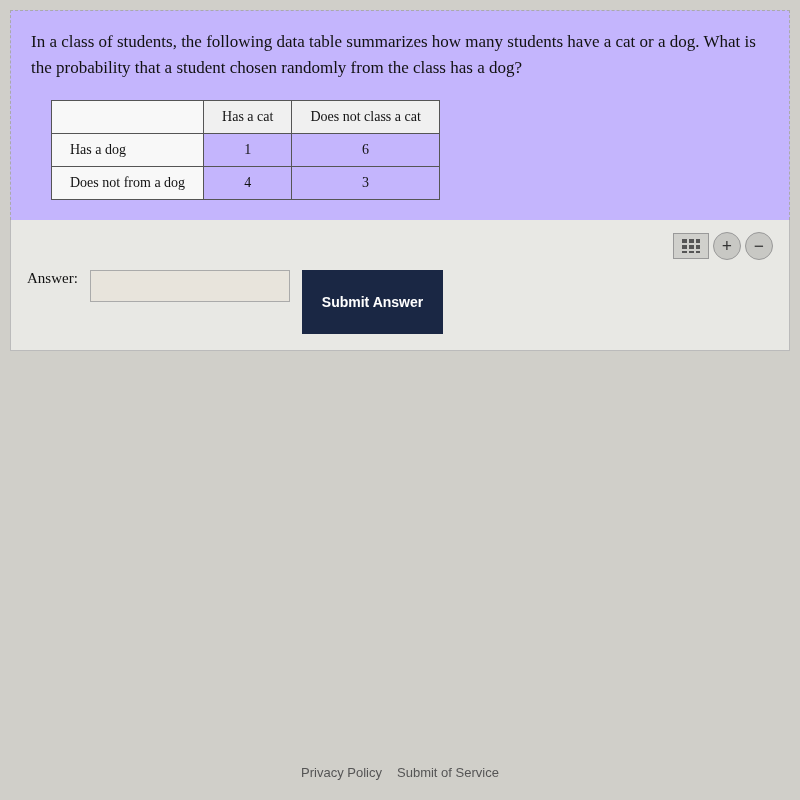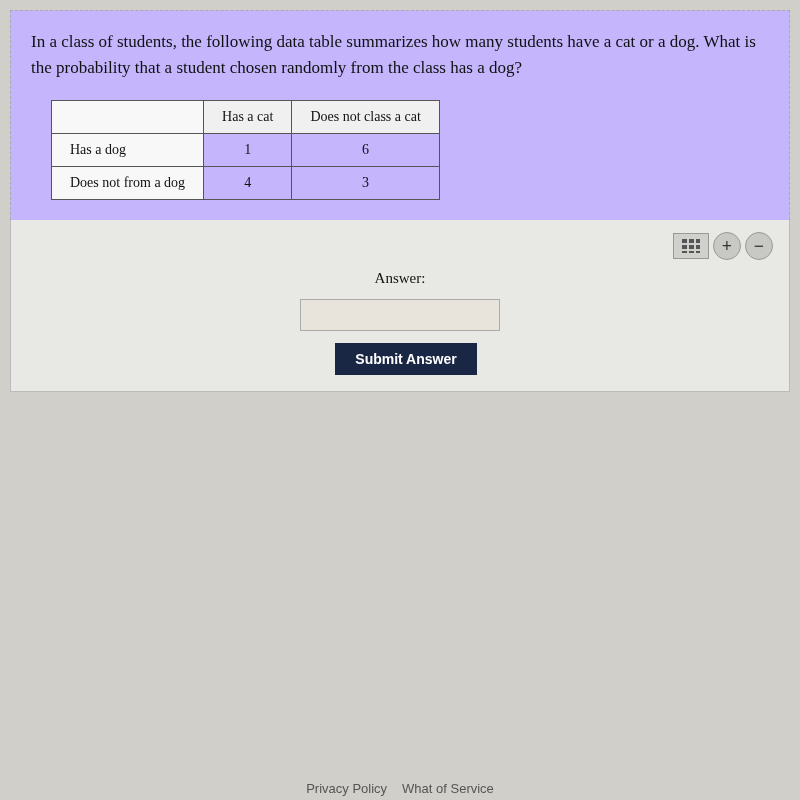--- a/index.html
+++ b/index.html
@@ -116,23 +116,22 @@
       justify-content: center;
       cursor: pointer;
       font-size: 18px;
       font-weight: bold;
       color: #333;
       line-height: 1;
     }
 
     .answer-row {
       display: flex;
-      align-items: center;
+      align-items: flex-start;
       gap: 12px;
-      flex-direction: column;
     }
 
     .answer-label {
       font-size: 15px;
       color: #111;
       font-family: Georgia, serif;
     }
 
     .answer-input {
       width: 200px;
@@ -141,31 +140,30 @@
       border: 1px solid #aaa;
       padding: 4px 8px;
       font-size: 14px;
       outline: none;
     }
 
     .submit-btn {
       background-color: #1a2744;
       color: #ffffff;
       border: none;
-      padding: 8px 20px;
+      padding: 24px 20px;
       font-size: 14px;
       font-family: Arial, sans-serif;
       cursor: pointer;
       font-weight: bold;
-      margin-left: 12px;
     }
 
     .footer {
       position: absolute;
-      bottom: 4px;
+      bottom: 20px;
       left: 0;
       right: 0;
       text-align: center;
       font-size: 13px;
       color: #555;
       font-family: Arial, sans-serif;
       display: flex;
       justify-content: center;
       gap: 15px;
     }
@@ -225,14 +223,14 @@
 
   <div class="answer-row">
     <span class="answer-label">Answer:</span>
     <input class="answer-input" type="text" style="">
     <button class="submit-btn">Submit Answer</button>
   </div>
 </div>
 
 <div class="footer">
   <a href="#">Privacy Policy</a>
-  <a href="#">What of Service</a>
+  <a href="#">Submit of Service</a>
 </div>
 
 </body></html>

